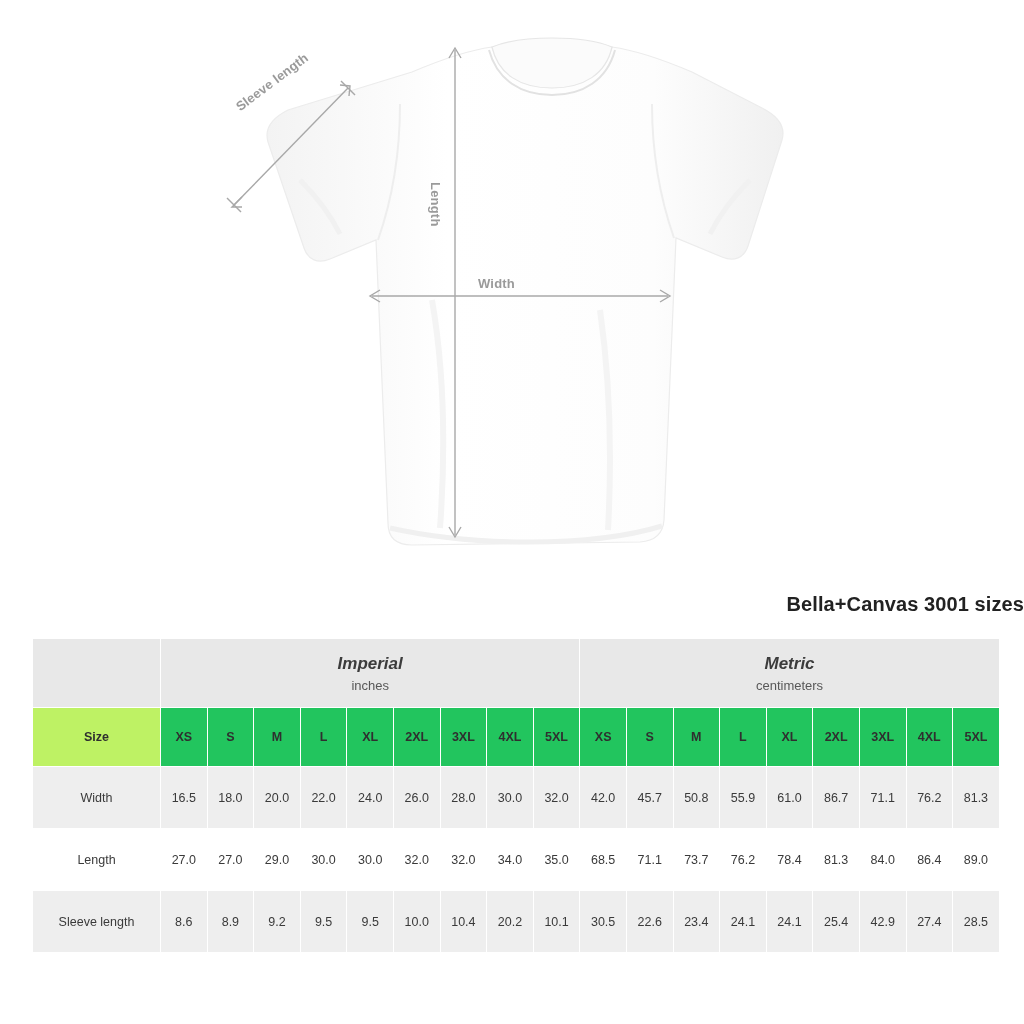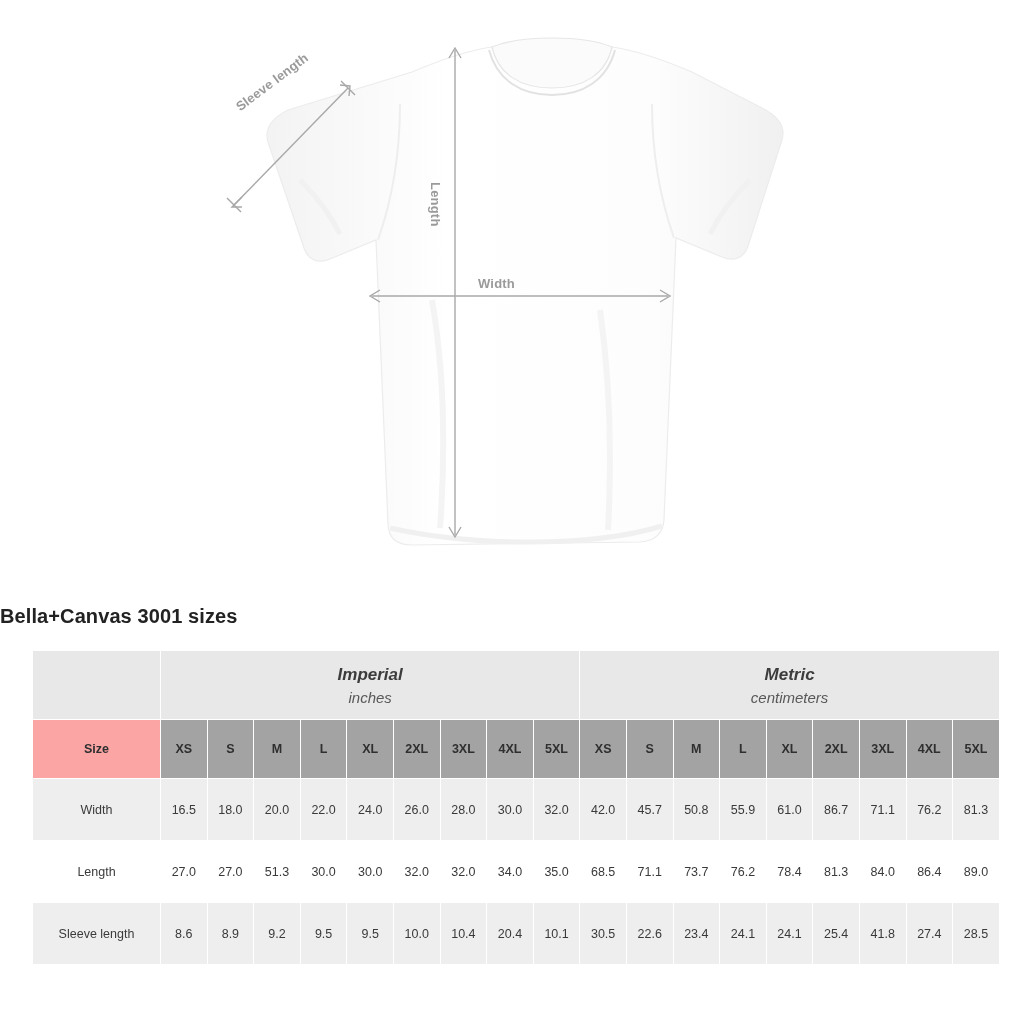--- a/index.html
+++ b/index.html
@@ -55,22 +55,22 @@
   }
   .dim-label.sleeve-label {
     left: 233px;
     top: 102px;
     transform: rotate(-37deg);
     transform-origin: left top;
   }
 
   
   .title-block {
-    text-align: left;
-    margin-top: 20px;
+    text-align: right;
+    margin-top: 8px;
   }
   .chart-title {
     font-size: 20px;
     font-weight: bold;
     color: #222222;
     margin: 0;
     letter-spacing: 0.1px;
   }
   .chart-note {
     font-size: 12.5px;
@@ -105,39 +105,38 @@
   .unit-head .unit-name {
     display: block;
     font-size: 17px;
     font-style: italic;
     font-weight: bold;
     color: #3c3c3c;
     line-height: 1.25;
   }
   .unit-head .unit-sub {
     display: block;
-    font-size: 15px;
-    font-style: italic;
+    font-size: 13px;
     color: #585858;
     margin-top: 3px;
   }
   .corner-cell {
     background: #e8e8e8;
   }
 
   tr.head-row td,
   tr.head-row th {
     height: 56px;
-    background: #a3a3a3;
+    background: #22c55e;
     font-weight: bold;
     font-size: 12.5px;
     color: #2f2f2f;
   }
   tr.head-row .row-label {
-    background: #fca5a5;
+    background: #bef264;
   }
 
   tr.data-row td {
     height: 59px;
   }
   tr.row-shade td {
     background: #eeeeee;
   }
   tr.row-plain td {
     background: #ffffff;
@@ -313,21 +312,21 @@
           <td>86.7</td>
           <td>71.1</td>
           <td>76.2</td>
           <td>81.3</td>
         </tr>
 
         <tr class="data-row row-plain">
           <td class="row-label">Length</td>
           <td>27.0</td>
           <td>27.0</td>
-          <td>51.3</td>
+          <td>29.0</td>
           <td>30.0</td>
           <td>30.0</td>
           <td>32.0</td>
           <td>32.0</td>
           <td>34.0</td>
           <td>35.0</td>
           <td>68.5</td>
           <td>71.1</td>
           <td>73.7</td>
           <td>76.2</td>
@@ -340,29 +339,29 @@
 
         <tr class="data-row row-shade">
           <td class="row-label">Sleeve length</td>
           <td>8.6</td>
           <td>8.9</td>
           <td>9.2</td>
           <td>9.5</td>
           <td>9.5</td>
           <td>10.0</td>
           <td>10.4</td>
-          <td>20.4</td>
+          <td>20.2</td>
           <td>10.1</td>
           <td>30.5</td>
           <td>22.6</td>
           <td>23.4</td>
           <td>24.1</td>
           <td>24.1</td>
           <td>25.4</td>
-          <td>41.8</td>
+          <td>42.9</td>
           <td>27.4</td>
           <td>28.5</td>
         </tr>
       </tbody>
     </table>
   </div>
 
 </div>
 
 </body></html>

